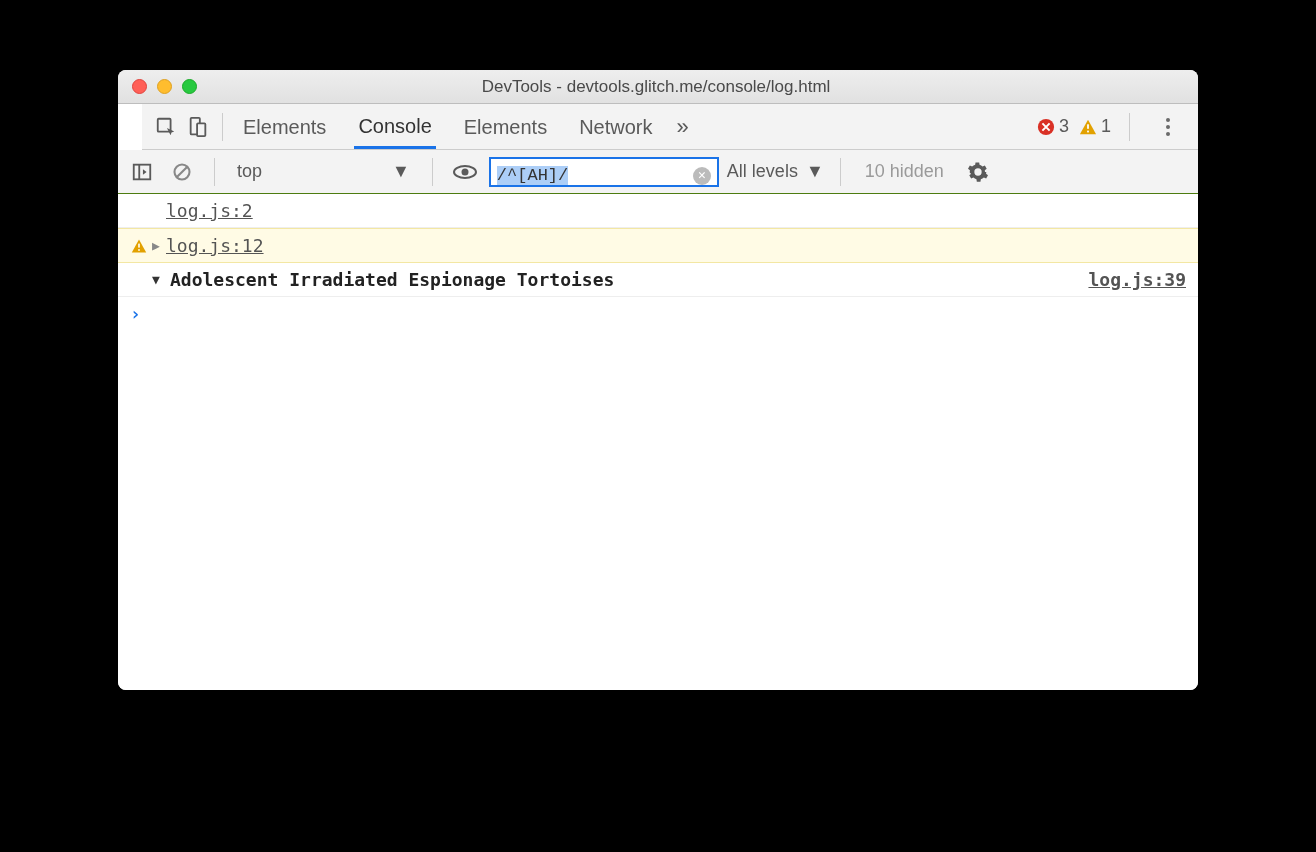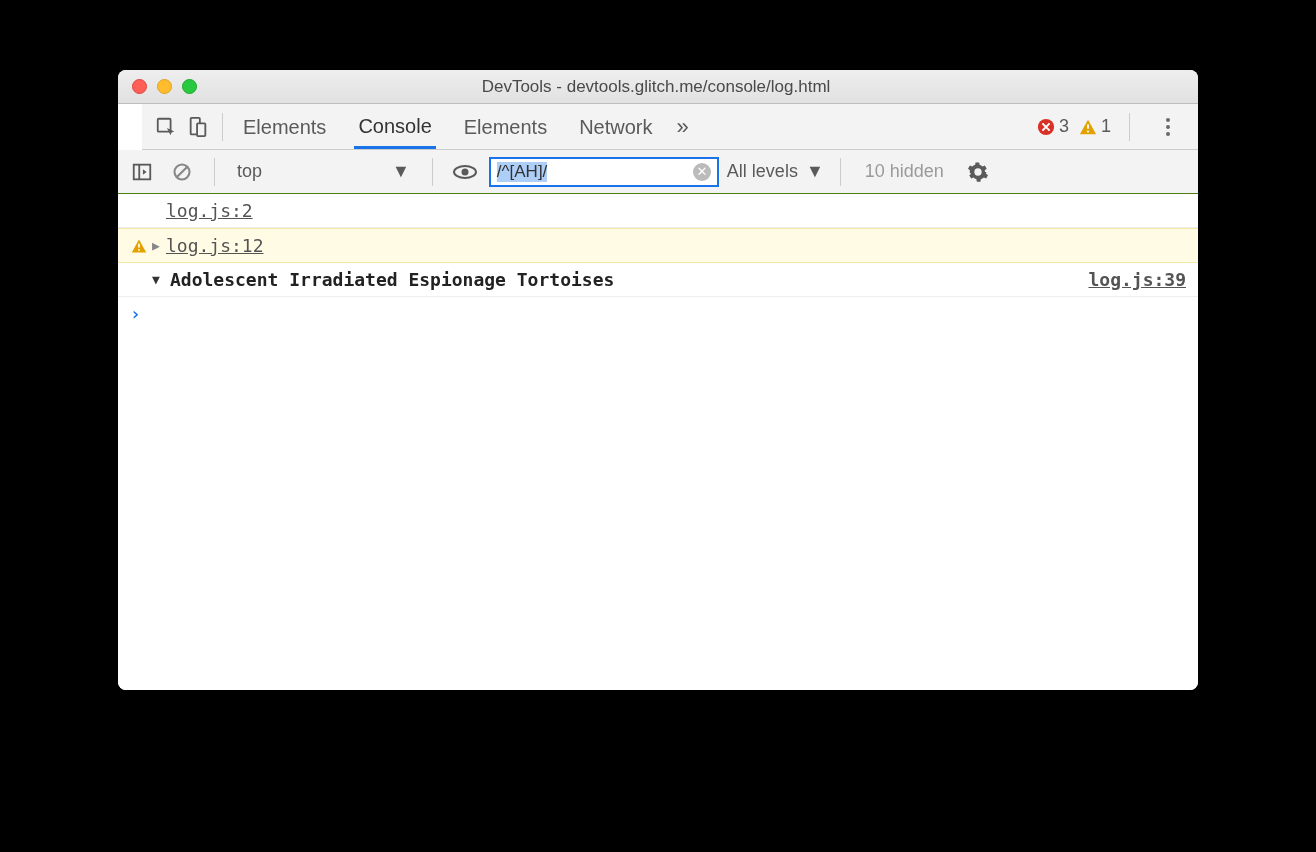--- a/index.html
+++ b/index.html
@@ -56,21 +56,21 @@
   .kebab span{width:4px;height:4px;border-radius:50%;background:#6a6a6a;}
   .toolbar {
     height:44px; background:#f3f3f3; border-bottom:1px solid #4d7c0f;
     display:flex; align-items:center; padding:0 8px; gap:8px; font-size:18px; color:#5a5a5a;
   }
   .context-select {
     display:flex; align-items:center; gap:130px; padding:2px 6px; cursor:pointer;
   }
   .filter-input {
     width:230px; height:30px; border:2px solid #1a73e8; background:#fff;
-    display:flex; align-items:center; padding:0 6px; font-family:Liberation Sans, sans-serif; font-size:17px; color:#333;
+    display:flex; align-items:flex-end; padding:0 6px; font-family:Liberation Mono, monospace; font-size:17px; color:#333;
   }
   .filter-input .sel { background:#accef7; }
   .filter-input .clear { margin-left:auto; width:18px;height:18px;border-radius:50%;background:#bbb;color:#fff;display:flex;align-items:center;justify-content:center;font-size:13px;line-height:1;}
   .levels { display:flex; align-items:center; gap:8px; cursor:pointer;}
   .hidden-count { color:#9a9a9a; margin-left:8px;}
   .gear { margin-left:10px; margin-right:6px;}
   .messages { flex:1; background:#fff; font-family:Menlo,Consolas,monospace; font-size:18px; }
   .msg {
     display:flex; align-items:center; padding:6px 12px 6px 8px; border-bottom:1px solid #eee;
   }

